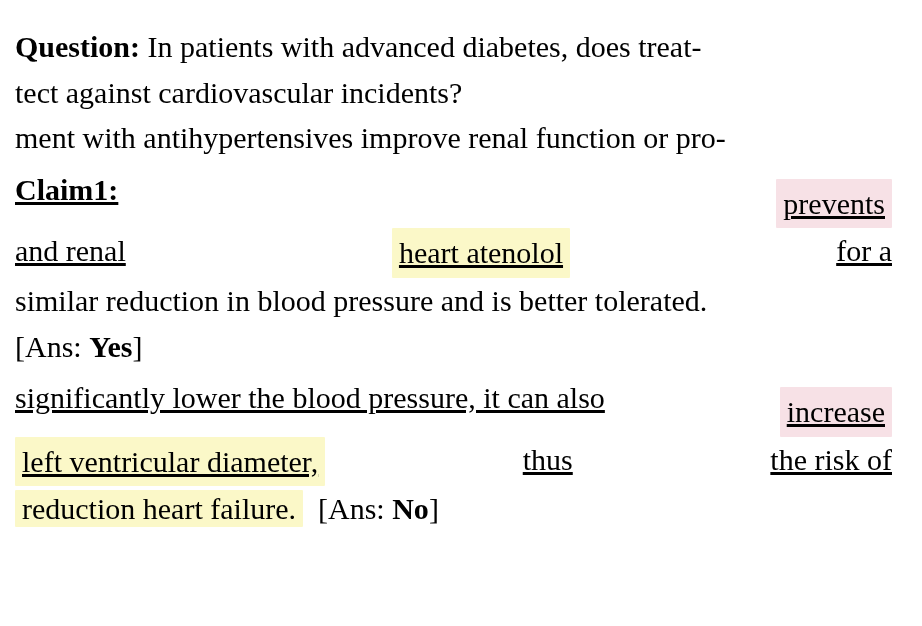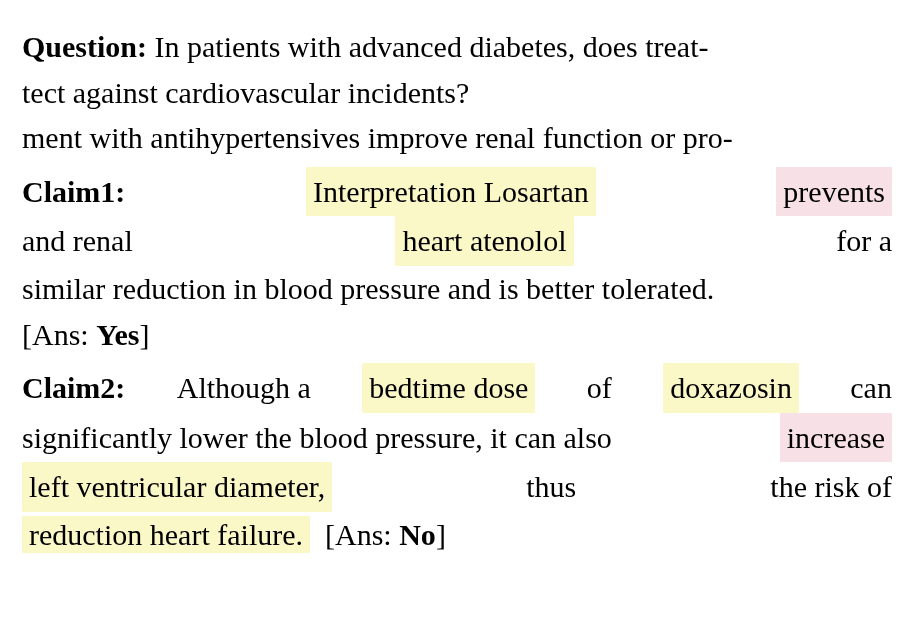--- a/index.html
+++ b/index.html
@@ -11,21 +11,21 @@
     width: 922px;
     height: 626px;
     font-family: "Liberation Serif", "DejaVu Serif", serif;
     color: #000000;
     overflow: hidden;
   }
   .page {
     box-sizing: border-box;
     width: 922px;
     height: 442px;
-    padding: 24px 30px 10px 22px;
+    padding: 24px 30px 10px 15px;
     background: #ffffff;
   }
   .block {
     font-size: 30px;
     line-height: 1.52;
     text-align: justify;
     text-justify: inter-word;
     margin: 0 0 6px 0;
   }
   .block.last { margin-bottom: 0; }
@@ -37,29 +37,31 @@
     padding: 2px 7px;
     border-radius: 1px;
     box-decoration-break: clone;
     -webkit-box-decoration-break: clone;
   }
   .hl-pink {
     background: #f7e1e6;
     padding: 2px 7px;
     border-radius: 1px;
     box-decoration-break: clone;
+    margin-top: 12px;
     -webkit-box-decoration-break: clone;
   }
   .bold { font-weight: bold; }
   
   .j {
     display: flex;
     justify-content: space-between;
-    align-items: center;
+    align-items: flex-start;
     width: 100%;
+    text-decoration: underline;
   }
   .j > .seg { white-space: pre; }
   .nj {
     display: block;
     white-space: pre;
   }
 </style>
 </head>
 <body>
 
@@ -67,41 +69,32 @@
 
   <div class="block">
     <div class="nj"><span class="lbl">Question:</span> <span>In patients with advanced diabetes, does treat-</span></div>
     <div class="nj"><span>tect against cardiovascular incidents?</span></div>
     <div class="nj"><span>ment with antihypertensives improve renal function or pro-</span></div>
   </div>
 
   <div class="block">
     <div class="j">
       <span class="seg lbl">Claim1:</span>
-      <span class="seg hl-yellow">Interpretation Losartan</span>
       <span class="seg hl-pink">prevents</span>
     </div>
     <div class="j">
       <span class="seg">and renal</span>
       <span class="seg hl-yellow">heart atenolol</span>
       <span class="seg">for a</span>
     </div>
     <div class="nj"><span>similar reduction in blood pressure and is better tolerated.</span></div>
     <div class="nj"><span>[Ans:</span> <span class="bold">Yes</span><span>]</span></div>
   </div>
 
   <div class="block last">
-    <div class="j">
-      <span class="seg lbl">Claim2:</span>
-      <span class="seg">Although a</span>
-      <span class="seg hl-yellow">bedtime dose</span>
-      <span class="seg">of</span>
-      <span class="seg hl-yellow">doxazosin</span>
-      <span class="seg">can</span>
-    </div>
     <div class="j">
       <span class="seg">significantly lower the blood pressure, it can also</span>
       <span class="seg hl-pink">increase</span>
     </div>
     <div class="j">
       <span class="seg hl-yellow">left ventricular diameter,</span>
       <span class="seg">thus</span>
       <span class="seg">the risk of</span>
     </div>
     <div class="nj"><span class="hl-yellow">reduction heart failure.</span>  <span>[Ans:</span> <span class="bold">No</span><span>]</span></div>

